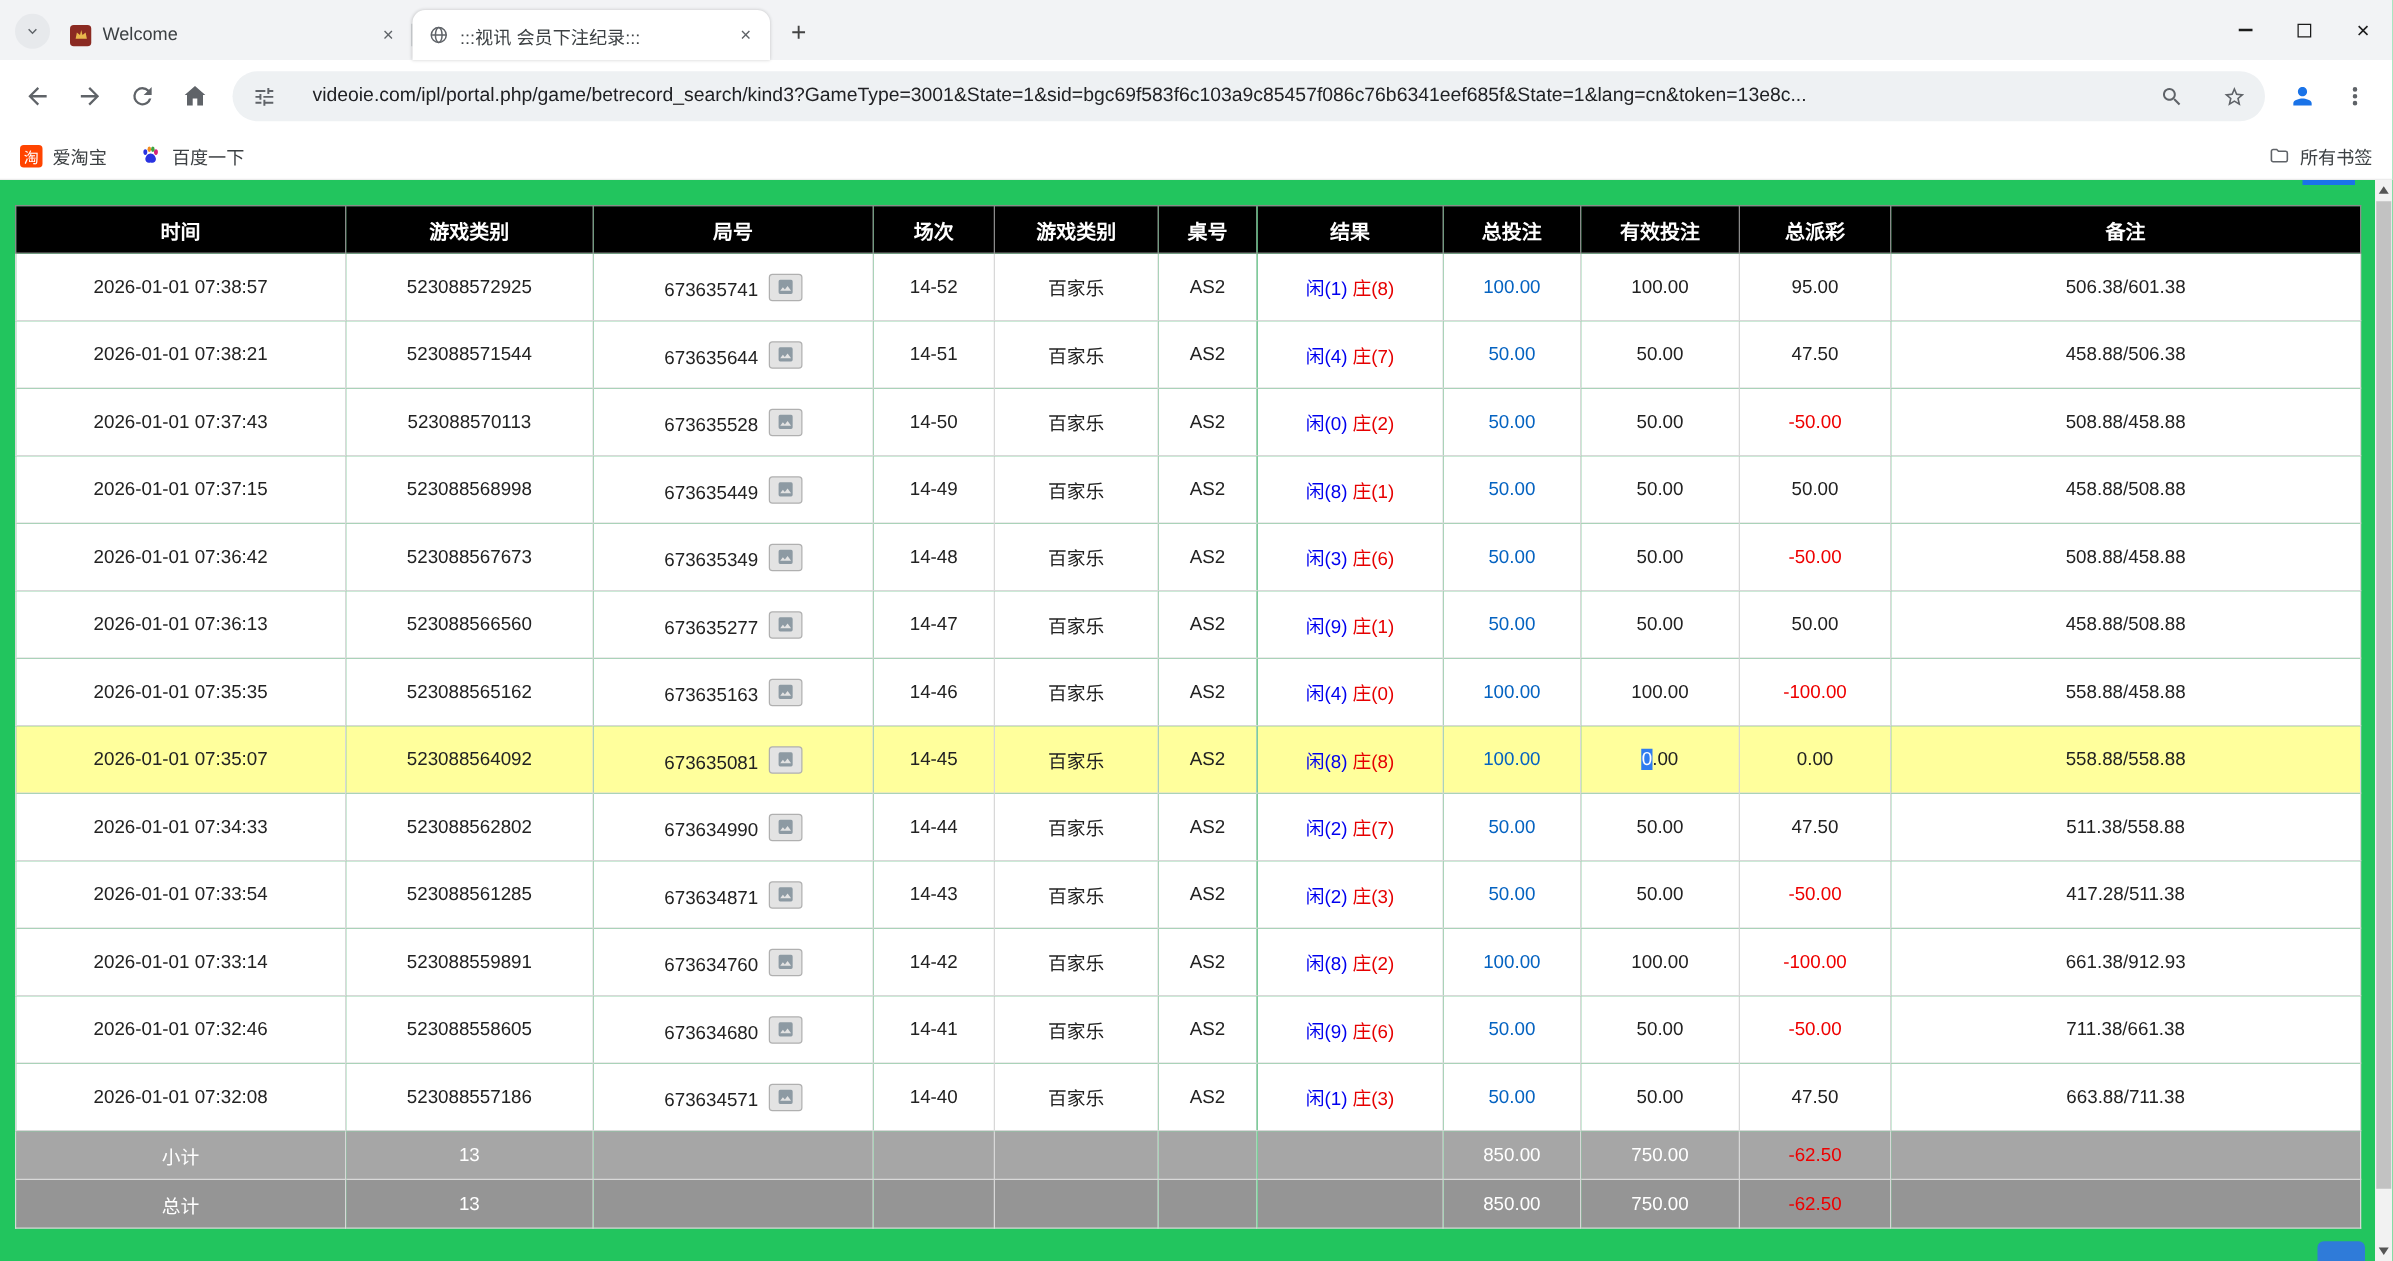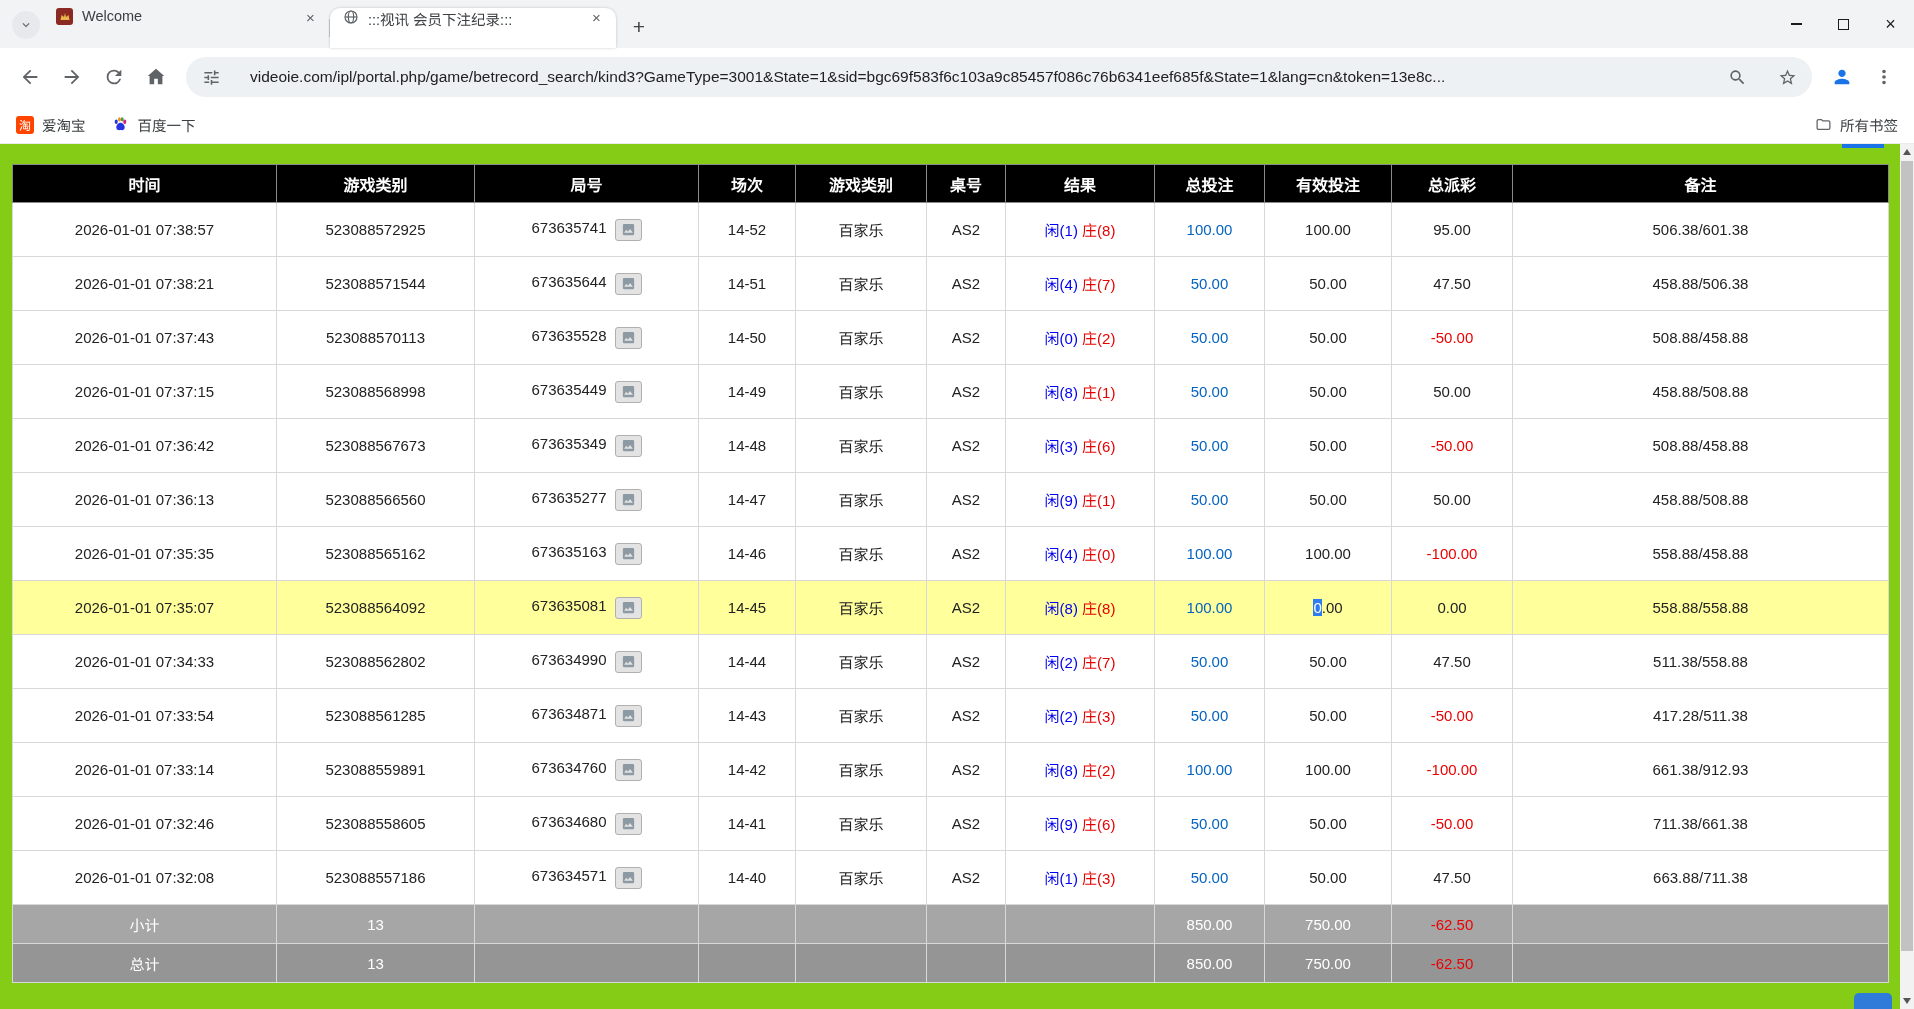--- a/index.html
+++ b/index.html
@@ -2,21 +2,21 @@
 <html lang="zh-CN" style="--player-blue: #0000ee; --banker-red: #e60000; --bet-blue: #0563c1; --negative-red: #ee0000; --highlight-yellow: #ffff9c; --header-bg: #000000; --subtotal-gray: #a6a6a6; --total-gray: #959595; --selection-blue: #2e7cf0; --accent-blue: #1a73e8;"><head>
 <meta charset="utf-8">
 <style>
 *{box-sizing:border-box;margin:0;padding:0}
 html,body{width:1914px;height:1009px;overflow:hidden}
 body{font-family:"Liberation Sans","DejaVu Sans",sans-serif;background:#fff;color:#202124}
 
 
 .tabstrip{height:48px;background:#f2f3f5;display:flex;align-items:flex-end;position:relative;padding-left:6px}
 .tab-search{width:28px;height:28px;border-radius:50%;display:flex;align-items:center;justify-content:center;margin:0 4px 9px 6px;background:#e7e9ec;cursor:pointer}
-.tab{width:286px;height:40px;display:flex;align-items:flex-start;padding:0 10px 0 12px;border-radius:10px 10px 0 0;position:relative;color:#3c4043;cursor:pointer}
+.tab{width:286px;height:40px;display:flex;align-items:center;padding:0 10px 0 12px;border-radius:10px 10px 0 0;position:relative;color:#3c4043;cursor:pointer}
 .tab.active{background:#fff;box-shadow:0 0 3px rgba(0,0,0,.20)}
 .tab:not(.active)::after{content:"";position:absolute;right:0;top:11px;height:18px;width:1px;background:#c6cacd}
 .favicon{width:17px;height:17px;margin-right:9px;flex:0 0 auto;display:flex;align-items:center;justify-content:center}
 .fav-welcome{background:#8b2a22;border-radius:3px}
 .tab-title{flex:1;font-size:14.5px;white-space:nowrap;overflow:hidden}
 .tab-close{width:19px;height:19px;border-radius:50%;display:flex;align-items:center;justify-content:center;font-size:15px;color:#5f6368;margin-left:8px;cursor:pointer}
 .new-tab{width:30px;height:30px;border-radius:50%;display:flex;align-items:center;justify-content:center;font-size:21px;color:#444;margin:0 0 6px 8px;cursor:pointer}
 .win-controls{position:absolute;right:0;top:0;height:48px;display:flex}
 .wc{width:47px;height:48px;display:flex;align-items:center;justify-content:center;color:#1b1b1b;font-size:18px;cursor:pointer}
 .min-glyph{width:11px;height:2px;background:#1b1b1b;display:block}
@@ -32,35 +32,35 @@
 .url{flex:1;font-size:15.5px;color:#202124;white-space:nowrap;overflow:hidden}
 
 
 .bookmarks{height:38px;display:flex;align-items:center;padding:0 16px;gap:26px;background:#fff;border-bottom:1px solid #ececec}
 .bm{display:flex;align-items:center;gap:8px;font-size:14.5px;color:#3c4043;cursor:pointer;white-space:nowrap}
 .bm-ico{width:18px;height:18px;display:flex;align-items:center;justify-content:center;flex:0 0 auto}
 .taobao{background:#ff4400;color:#fff;border-radius:3px;font-size:12px}
 .spacer{flex:1}
 
 
-.page{position:relative;height:865px;background:#84cc16;overflow:hidden}
+.page{position:relative;height:865px;background:#22c55e;overflow:hidden}
 .page-accent{position:absolute;top:0;right:30px;width:42px;height:4px;background:var(--accent-blue,#1a73e8)}
 .bet-table{position:absolute;left:12px;top:20px;width:1876px;border-collapse:collapse;table-layout:fixed;font-size:15px;color:#222}
 .bet-table th{background:var(--header-bg,#000);color:#fff;font-weight:bold;font-size:16px;height:38px;border:1px solid #8a8a8a;padding:0 2px;overflow:hidden;white-space:nowrap}
 .bet-table td{background:#fff;border:1px solid #d8d8d8;height:54px;text-align:center;vertical-align:middle;padding:0 4px;overflow:hidden;white-space:nowrap}
 tr.hl td{background:var(--highlight-yellow,#ffff9c)}
 tfoot td{color:#fff;height:39px !important}
 tfoot tr.sub td{background:var(--subtotal-gray,#a6a6a6)}
 tfoot tr.grand td{background:var(--total-gray,#969696)}
 .bet-link{color:var(--bet-blue,#0563c1);cursor:pointer}
 td.neg,tfoot td.neg{color:var(--negative-red,#ee0000)}
 .player{color:var(--player-blue,#0000ee)}
 .banker{color:var(--banker-red,#e60000)}
 .txt-sel{background:var(--selection-blue,#2e7cf0);color:#fff}
-.round-wrap{display:inline-flex;align-items:flex-start;gap:8px}
+.round-wrap{display:inline-flex;align-items:flex-end;gap:8px}
 .img-btn{width:27px;height:22px;background:#e3e3e3;border:1px solid #b0b0b0;border-radius:3px;display:inline-flex;align-items:center;justify-content:center;cursor:pointer}
 
 
 .scrollbar{position:absolute;top:0;right:0;width:14px;height:100%;background:#f2f2f2}
 .sb-arrow{position:absolute;left:0;width:14px;height:16px;display:flex;align-items:center;justify-content:center;cursor:pointer}
 .sb-arrow.up{top:0}
 .sb-arrow.down{bottom:0}
 .tri-up{width:0;height:0;border-left:4px solid transparent;border-right:4px solid transparent;border-bottom:6px solid #555}
 .tri-down{width:0;height:0;border-left:4px solid transparent;border-right:4px solid transparent;border-top:6px solid #555}
 .sb-thumb{position:absolute;left:1px;width:12px;top:17px;height:790px;background:#c2c2c2;cursor:pointer}

